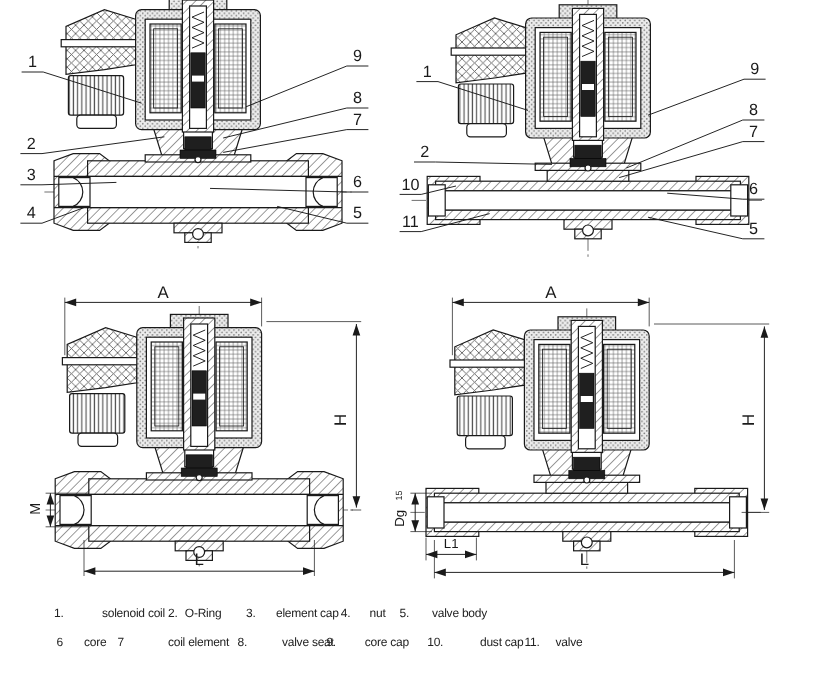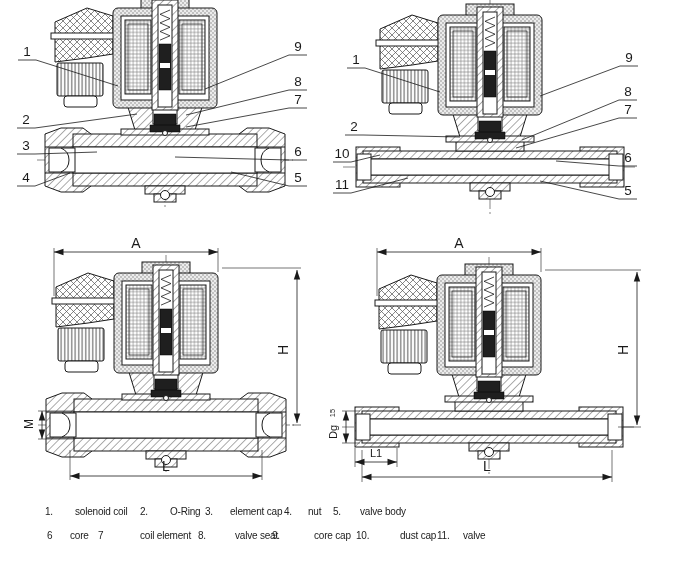--- a/index.html
+++ b/index.html
@@ -303,37 +303,37 @@
         <text class="dimlab" x="628" y="350" font-size="14" text-anchor="middle" transform="rotate(-90 628 350)">H</text>
         <text class="dimlab" x="337" y="432" font-size="11" text-anchor="middle" transform="rotate(-90 337 432)">Dg</text>
         <text class="dimlab" x="335" y="413" font-size="7.5" text-anchor="middle" transform="rotate(-90 335 413)">15</text>
         <text class="dimlab" x="376" y="457" font-size="11" text-anchor="middle">L1</text>
         <text class="dimlab" x="487" y="471" font-size="14" text-anchor="middle">L</text>
       </g>
   </svg>
 
   <div class="lrow" style="top:506px">
     <span style="left:45px">1.</span>
-    <span style="left:75px">solenoid coil</span>
+    <span style="left:85px">solenoid coil</span>
     <span style="left:140px">2.</span>
-    <span style="left:170px">O-Ring</span>
+    <span style="left:154px">O-Ring</span>
     <span style="left:205px">3.</span>
     <span style="left:230px">element cap</span>
     <span style="left:284px">4.</span>
     <span style="left:308px">nut</span>
     <span style="left:333px">5.</span>
     <span style="left:360px">valve body</span>
   </div>
   <div class="lrow" style="top:530px">
     <span style="left:47px">6</span>
     <span style="left:70px">core</span>
     <span style="left:98px">7</span>
     <span style="left:140px">coil element</span>
     <span style="left:198px">8.</span>
     <span style="left:235px">valve seat</span>
     <span style="left:272px">9.</span>
-    <span style="left:314px">core cap</span>
+    <span style="left:304px">core cap</span>
     <span style="left:356px">10.</span>
     <span style="left:400px">dust cap</span>
     <span style="left:437px">11.</span>
     <span style="left:463px">valve</span>
   </div>
 </div>
 
 </body></html>

